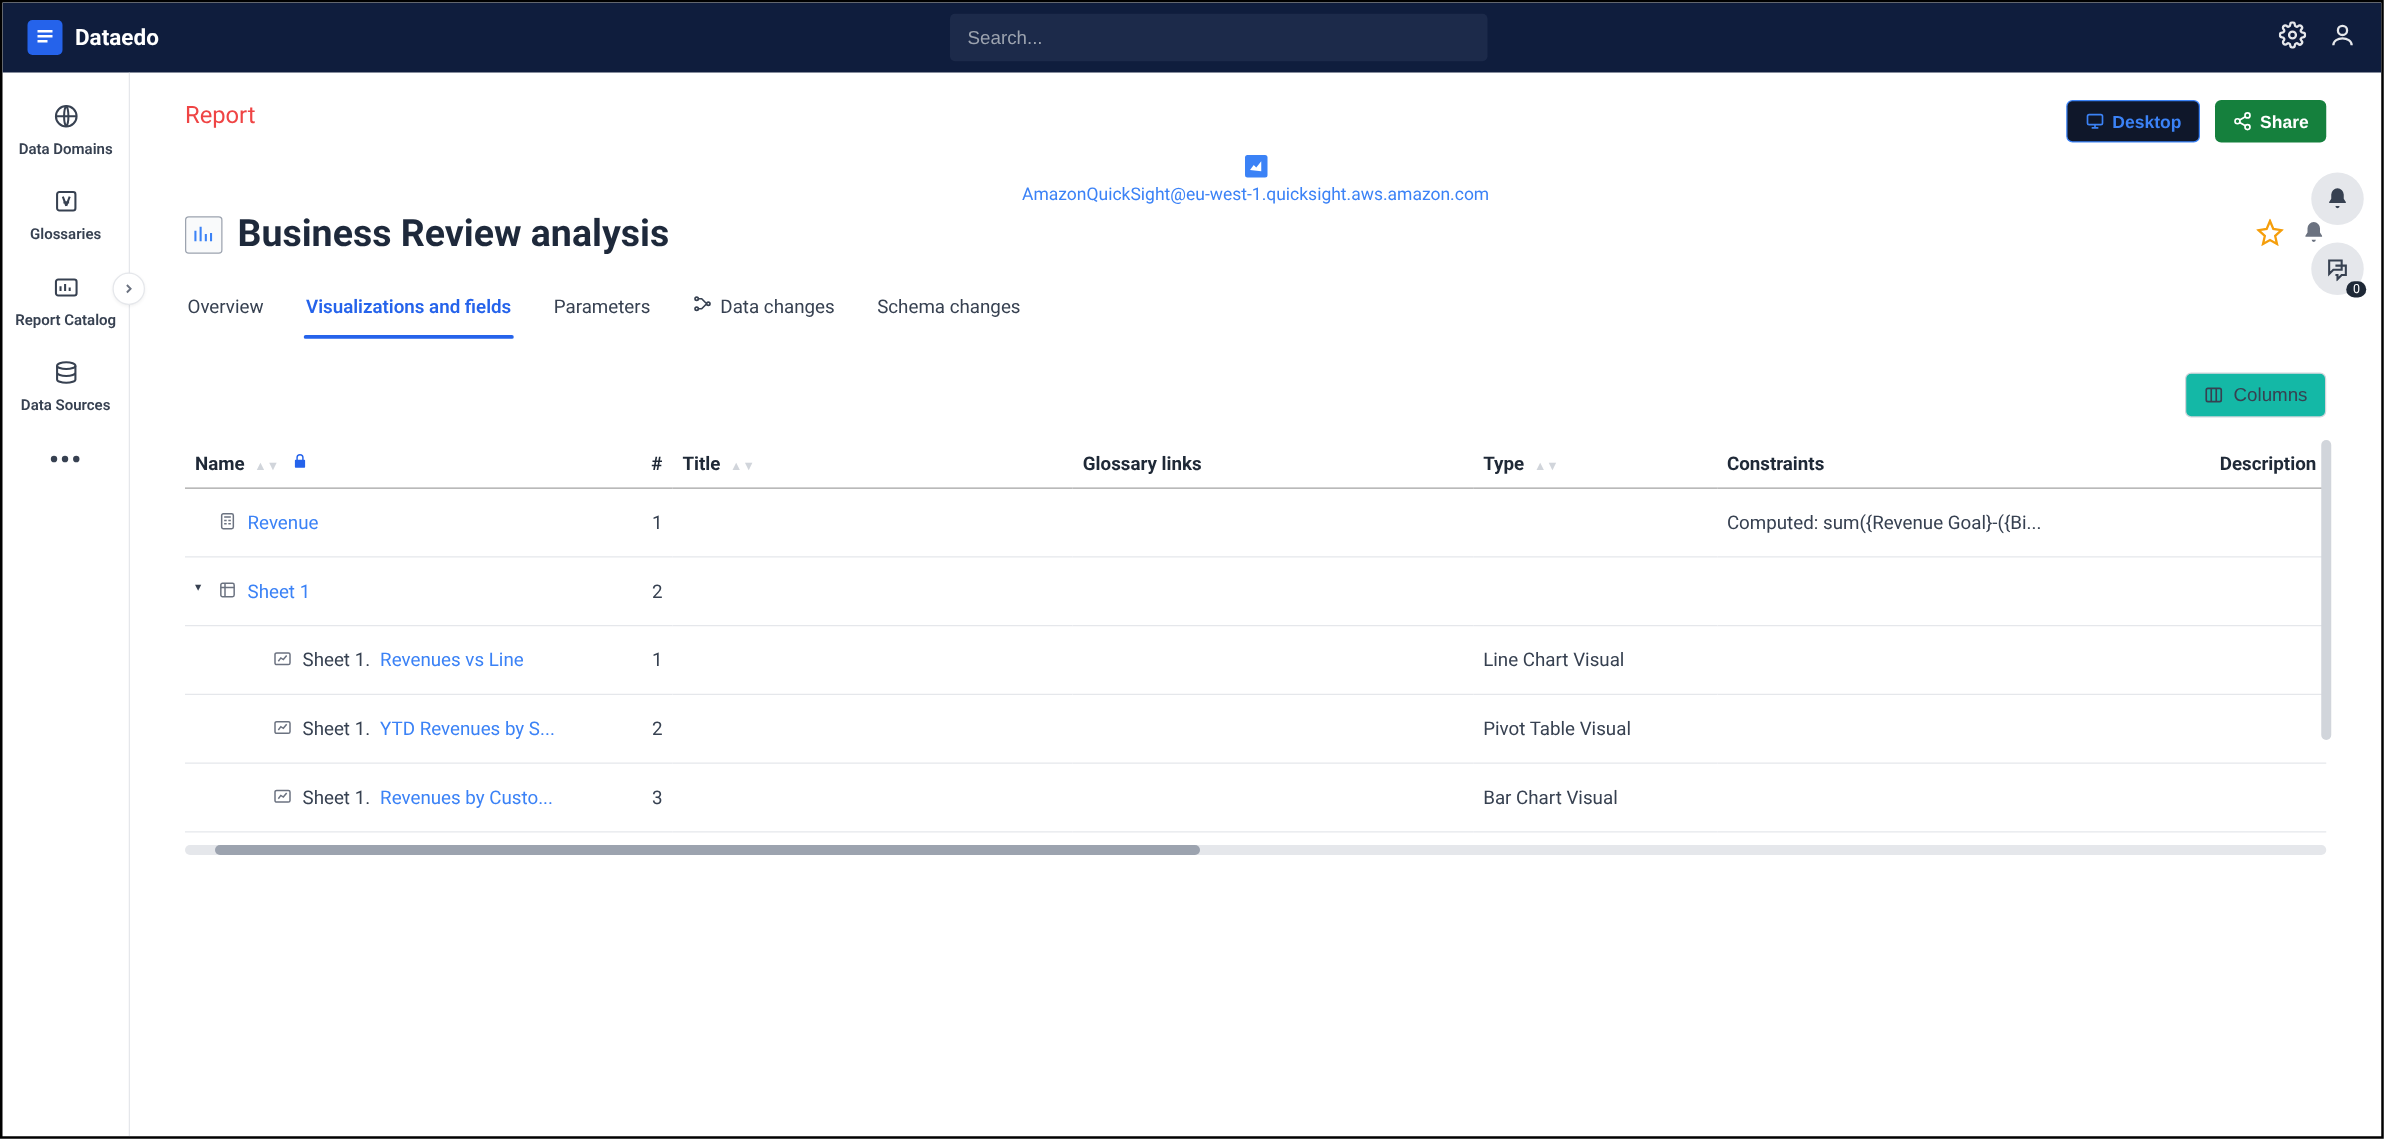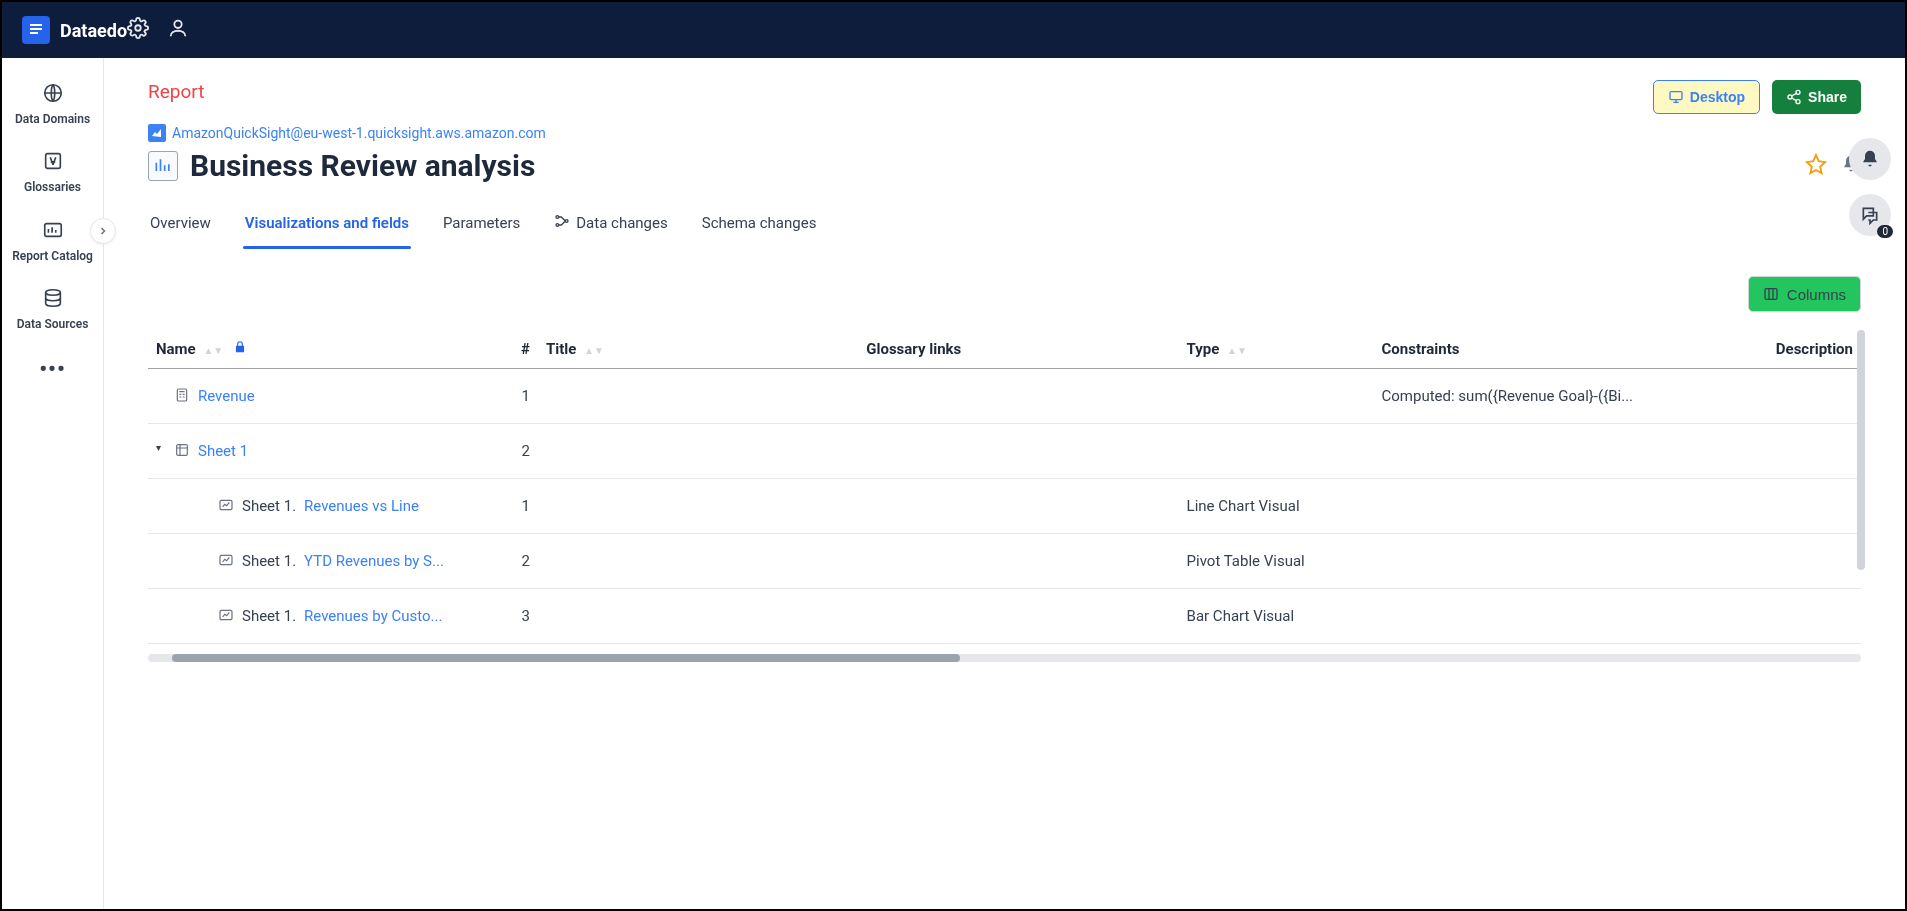--- a/index.html
+++ b/index.html
@@ -34,35 +34,35 @@
   .page-type { color: #ef4444; font-size: 19px; }
   .breadcrumb { display: flex; align-items: center; gap: 6px; }
   .bc-icon { width: 18px; height: 18px; background: #3b82f6; border-radius: 2px; display: inline-flex; align-items: center; justify-content: center; }
   .bc-icon svg { width: 12px; height: 12px; }
   .bc-link { color: #3b82f6; font-size: 14px; text-decoration: none; }
   .title-row { display: flex; align-items: center; gap: 12px; }
   .title-icon { width: 30px; height: 30px; border: 1px solid #9ca3af; border-radius: 3px; display: flex; align-items: center; justify-content: center; background: #f9fafb; }
   .page-title { font-size: 30px; font-weight: 700; color: #1e293b; }
   .ch-right { display: flex; align-items: center; gap: 12px; }
   .btn { display: inline-flex; align-items: center; gap: 6px; height: 34px; padding: 0 14px; border-radius: 5px; font-size: 14px; font-weight: 600; cursor: pointer; border: none; }
-  .btn-outline { background: #fef9c3; color: #3b82f6; border: 1.5px solid #3b82f6; }
+  .btn-outline { background: #0f172a; color: #3b82f6; border: 1.5px solid #3b82f6; }
   .btn-primary { background: #15803d; color: #fff; }
   .title-actions { display: flex; align-items: center; gap: 14px; margin-left: auto; }
   .star-icon { color: #f59e0b; cursor: pointer; }
   .bell-icon2 { color: #6b7280; cursor: pointer; }
 
   .title-block { display: flex; align-items: center; justify-content: space-between; margin-top: 6px; }
 
   .tabs { display: flex; gap: 30px; margin-top: 22px; border-bottom: 1px solid transparent; }
   .tab { padding: 8px 2px 16px; color: #374151; font-size: 15px; cursor: pointer; position: relative; display: flex; align-items: center; gap: 6px; text-align: center; }
   .tab.active { color: #2563eb; font-weight: 600; }
   .tab.active::after { content: ""; position: absolute; bottom: 0; left: 0; right: 0; height: 3px; background: #2563eb; border-radius: 2px; }
 
   .table-actions { display: flex; justify-content: flex-end; margin-top: 26px; }
-  .columns-btn { display: inline-flex; align-items: center; gap: 8px; height: 36px; padding: 0 14px; border: 1px solid #d1d5db; border-radius: 5px; background: #22c55e; color: #374151; font-size: 15px; cursor: pointer; }
+  .columns-btn { display: inline-flex; align-items: center; gap: 8px; height: 36px; padding: 0 14px; border: 1px solid #d1d5db; border-radius: 5px; background: #14b8a6; color: #374151; font-size: 15px; cursor: pointer; }
 
   .table-wrap { margin-top: 18px; position: relative; }
   table { width: 100%; border-collapse: collapse; table-layout: fixed; }
   thead th { text-align: left; font-size: 15px; font-weight: 700; color: #1f2937; padding: 10px 8px; border-bottom: 1px solid #a3a3a3; white-space: nowrap; }
   thead th .sort { color: #d1d5db; font-size: 10px; margin-left: 4px; display: inline-flex; flex-direction: column; line-height: 6px; }
   tbody td { padding: 18px 8px; border-bottom: 1px solid #e5e7eb; font-size: 15px; color: #374151; vertical-align: middle; overflow: hidden; text-overflow: ellipsis; white-space: nowrap; }
   .cell-name { display: flex; gap: 8px; }
   .row-toggle { color: #374151; font-size: 10px; display: inline-block; width: 10px; }
   .row-icon { color: #6b7280; display: inline-flex; }
   .link { color: #3b82f6; cursor: pointer; }
@@ -92,20 +92,25 @@
 <div class="topbar">
   <div class="logo-wrap">
     <div class="logo-box">
       <svg viewBox="0 0 16 16" fill="#fff">
           <rect x="2" y="2" width="12" height="2"></rect>
           <rect x="2" y="6" width="12" height="2"></rect>
           <rect x="2" y="10" width="8" height="2"></rect>
         </svg>
     </div>
     <span class="logo-text">Dataedo</span>
+  </div>
+  <div class="topbar-center">
+    <div class="search-box">
+      <input type="text" placeholder="Search..." style="">
+    </div>
   </div>
   <div class="topbar-right">
     <span class="topbar-icon">
       <svg width="22" height="22" viewBox="0 0 24 24" fill="none" stroke="currentColor" stroke-width="2">
           <circle cx="12" cy="12" r="3"></circle>
           <path d="M19.4 15a1.7 1.7 0 0 0 .34 1.87l.06.06a2 2 0 1 1-2.83 2.83l-.06-.06a1.7 1.7 0 0 0-1.87-.34 1.7 1.7 0 0 0-1 1.55V21a2 2 0 1 1-4 0v-.09a1.7 1.7 0 0 0-1-1.55 1.7 1.7 0 0 0-1.87.34l-.06.06a2 2 0 1 1-2.83-2.83l.06-.06a1.7 1.7 0 0 0 .34-1.87 1.7 1.7 0 0 0-1.55-1H3a2 2 0 1 1 0-4h.09a1.7 1.7 0 0 0 1.55-1 1.7 1.7 0 0 0-.34-1.87l-.06-.06a2 2 0 1 1 2.83-2.83l.06.06a1.7 1.7 0 0 0 1.87.34H9a1.7 1.7 0 0 0 1-1.55V3a2 2 0 1 1 4 0v.09a1.7 1.7 0 0 0 1 1.55 1.7 1.7 0 0 0 1.87-.34l.06-.06a2 2 0 1 1 2.83 2.83l-.06.06a1.7 1.7 0 0 0-.34 1.87V9a1.7 1.7 0 0 0 1.55 1H21a2 2 0 1 1 0 4h-.09a1.7 1.7 0 0 0-1.55 1z"></path>
         </svg>
     </span>
     <span class="topbar-icon">
       <svg width="22" height="22" viewBox="0 0 24 24" fill="none" stroke="currentColor" stroke-width="2">
@@ -174,21 +179,21 @@
               <circle cx="18" cy="5" r="3"></circle>
               <circle cx="6" cy="12" r="3"></circle>
               <circle cx="18" cy="19" r="3"></circle>
               <path d="M8.6 10.5l6.8-4M8.6 13.5l6.8 4"></path>
             </svg>
           <span>Share</span>
         </button>
       </div>
     </div>
 
-    <div class="breadcrumb" style="margin-top:10px;">
+    <div class="breadcrumb" style="margin-top:10px;flex-direction:column;">
       <span class="bc-icon">
         <svg viewBox="0 0 12 12" fill="#fff">
             <path d="M1 9l3-4 2 2 4-5v8z"></path>
           </svg>
       </span>
       <a class="bc-link">AmazonQuickSight@eu-west-1.quicksight.aws.amazon.com</a>
     </div>
 
     <div class="title-block">
       <div class="title-row">

